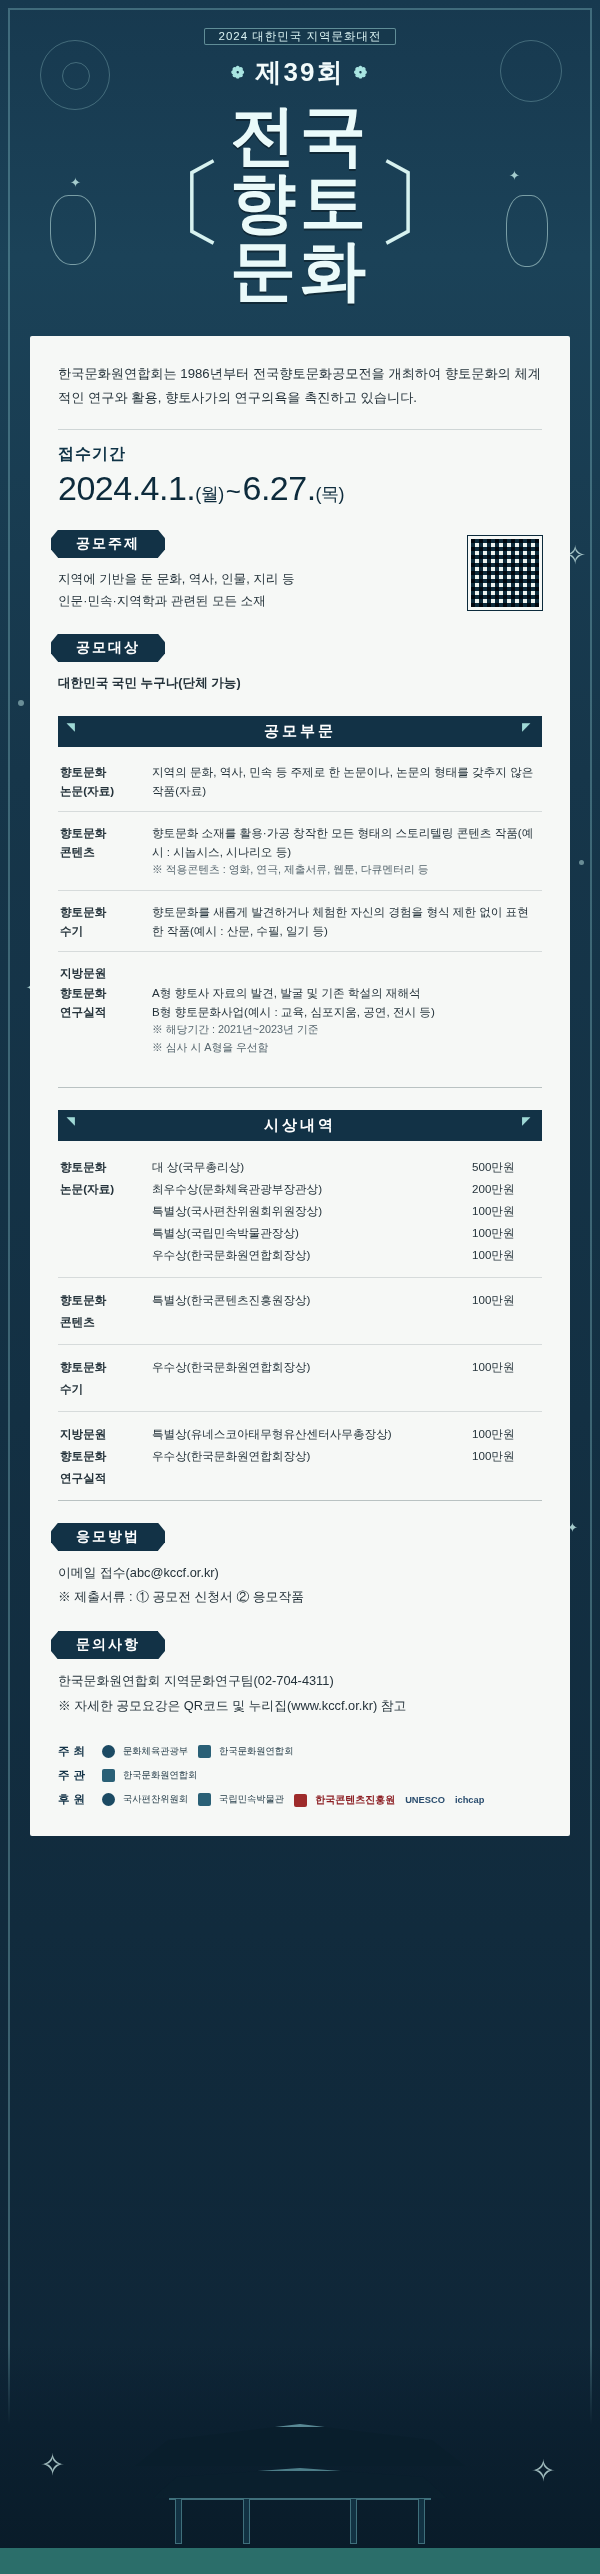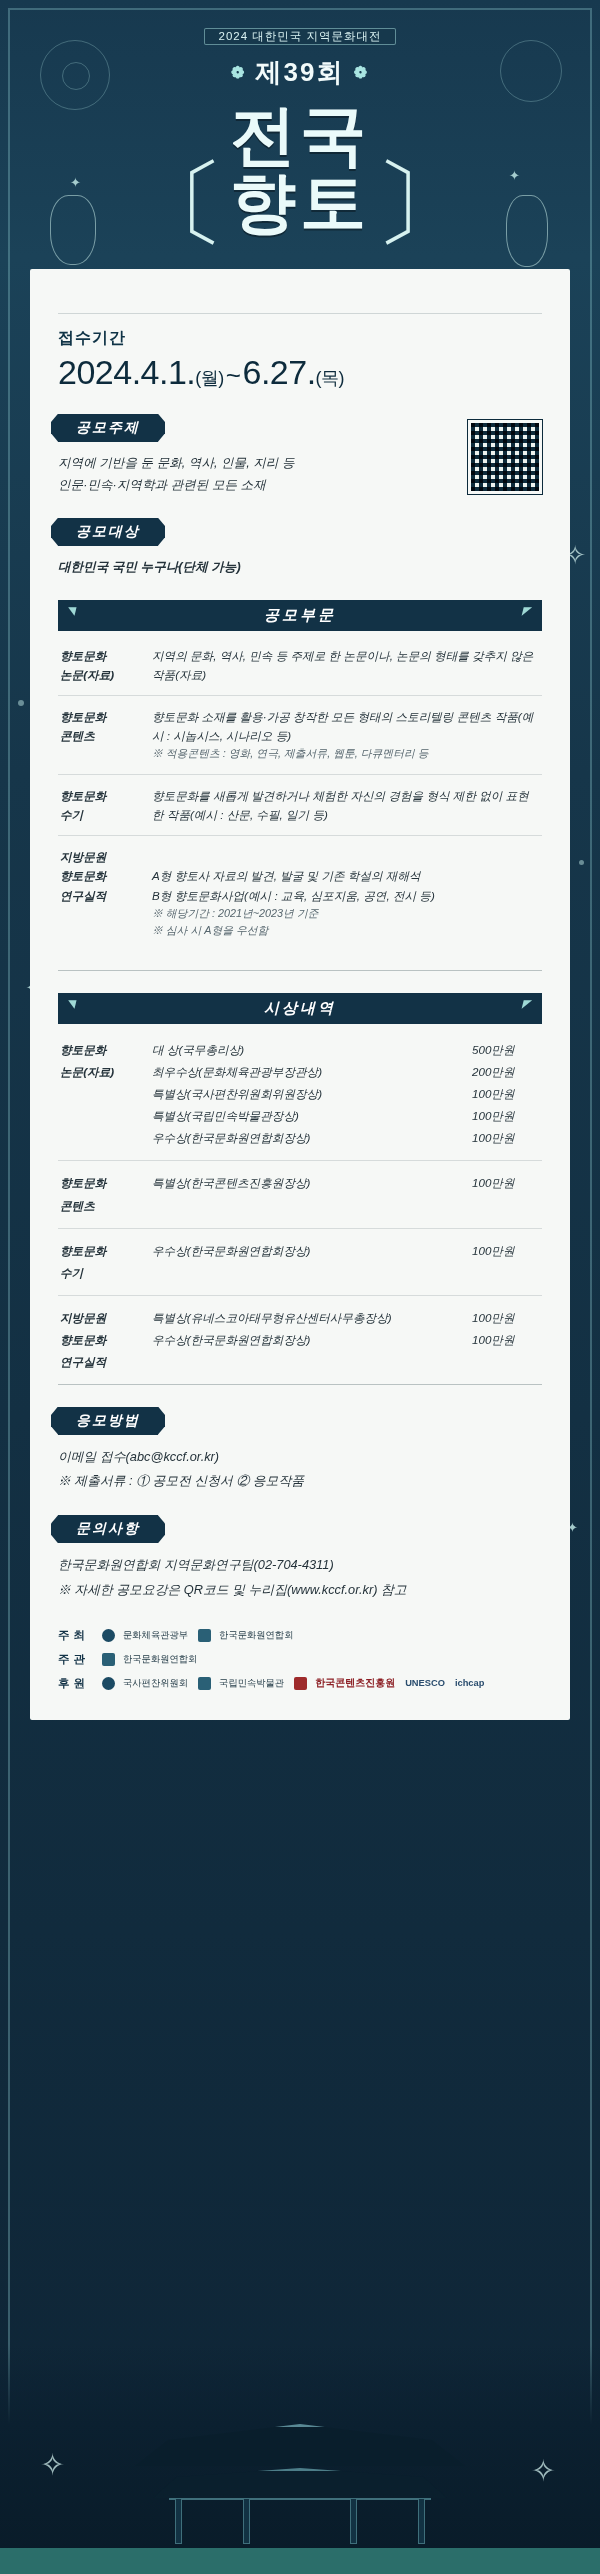--- a/index.html
+++ b/index.html
@@ -132,21 +132,21 @@
   .ribbon::before, .ribbon::after {
     content: "";
     position: absolute;
     top: 0; bottom: 0;
     width: 7px;
     background: #123246;
   }
   .ribbon::before { left: -7px; clip-path: polygon(100% 0,100% 100%,0 70%,0 30%); }
   .ribbon::after  { right: -7px; clip-path: polygon(0 0,0 100%,100% 70%,100% 30%); }
 
-  .sec { margin-top: 22px; position: relative; font-style: italic; }
+  .sec { margin-top: 22px; position: relative; }
   .sec-body { font-size: 12.6px; line-height: 1.75; color: #24323a; }
   .qr {
     position: absolute;
     right: 0; top: 6px;
     width: 74px; height: 74px;
     background:
       repeating-linear-gradient(90deg,#0d2b3c 0 4px, #f6f8f6 4px 8px),
       repeating-linear-gradient(0deg,#0d2b3c 0 4px, #f6f8f6 4px 8px);
     background-blend-mode: multiply;
     border: 3px solid #f6f8f6;
@@ -286,25 +286,27 @@
     <div class="h-round">
       <span class="flower">❁</span>
       <span>제39회</span>
       <span class="flower">❁</span>
     </div>
     <div class="title-block">
       <div class="brace l">〔</div>
       <div class="brace r">〕</div>
       <div class="title-line">전국</div>
       <div class="title-line">향토</div>
+      <div class="title-line">문화</div>
     </div>
   </div>
 
   <div class="card">
 
+    <p class="intro">한국문화원연합회는 1986년부터 전국향토문화공모전을 개최하여 향토문화의 체계적인 연구와 활용, 향토사가의 연구의욕을 촉진하고 있습니다.</p>
 
     <div class="hr"></div>
 
     <div>
       <div class="period-label">접수기간</div>
       <div class="period-date">
         <span>2024.4.1.</span><span class="small">(월)</span><span class="tilde">~</span><span>6.27.</span><span class="small">(목)</span>
       </div>
     </div>
 

